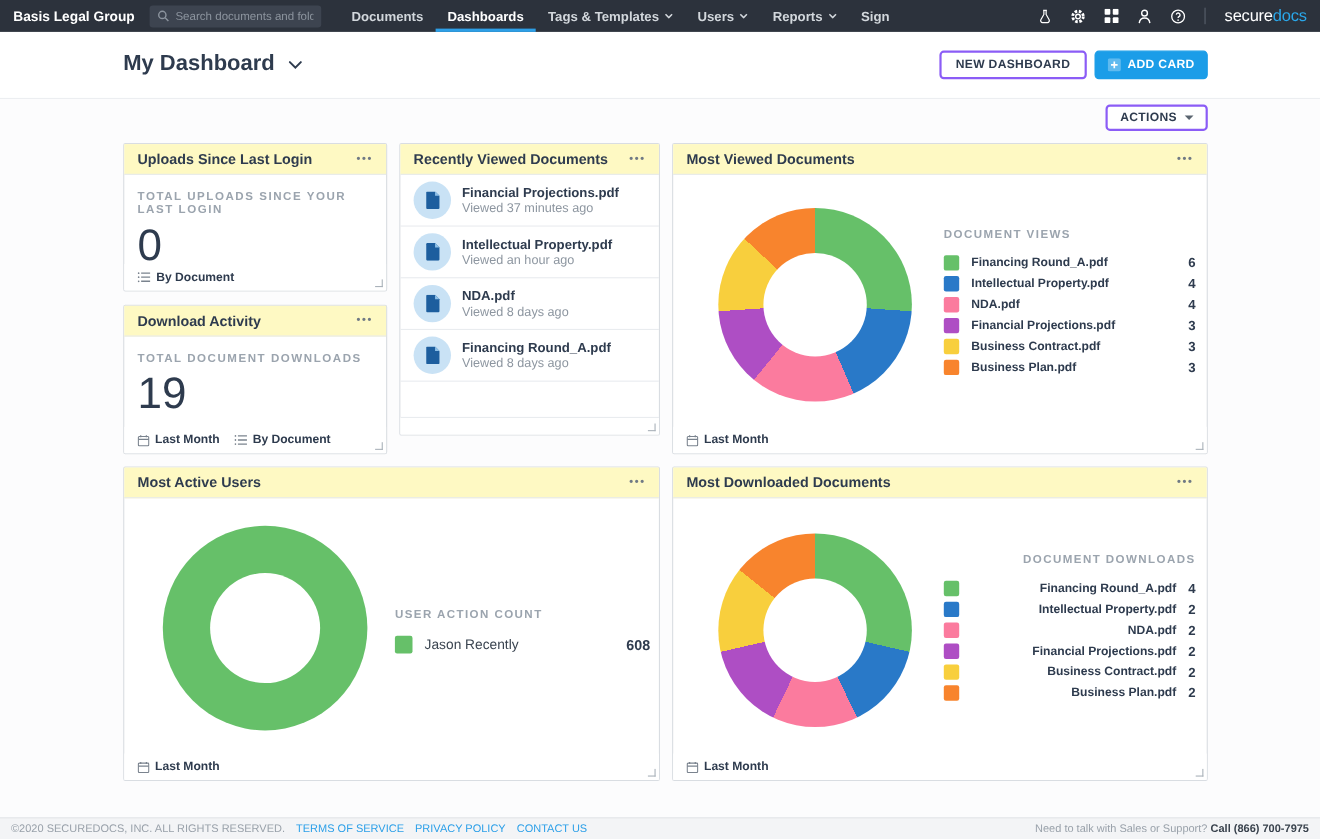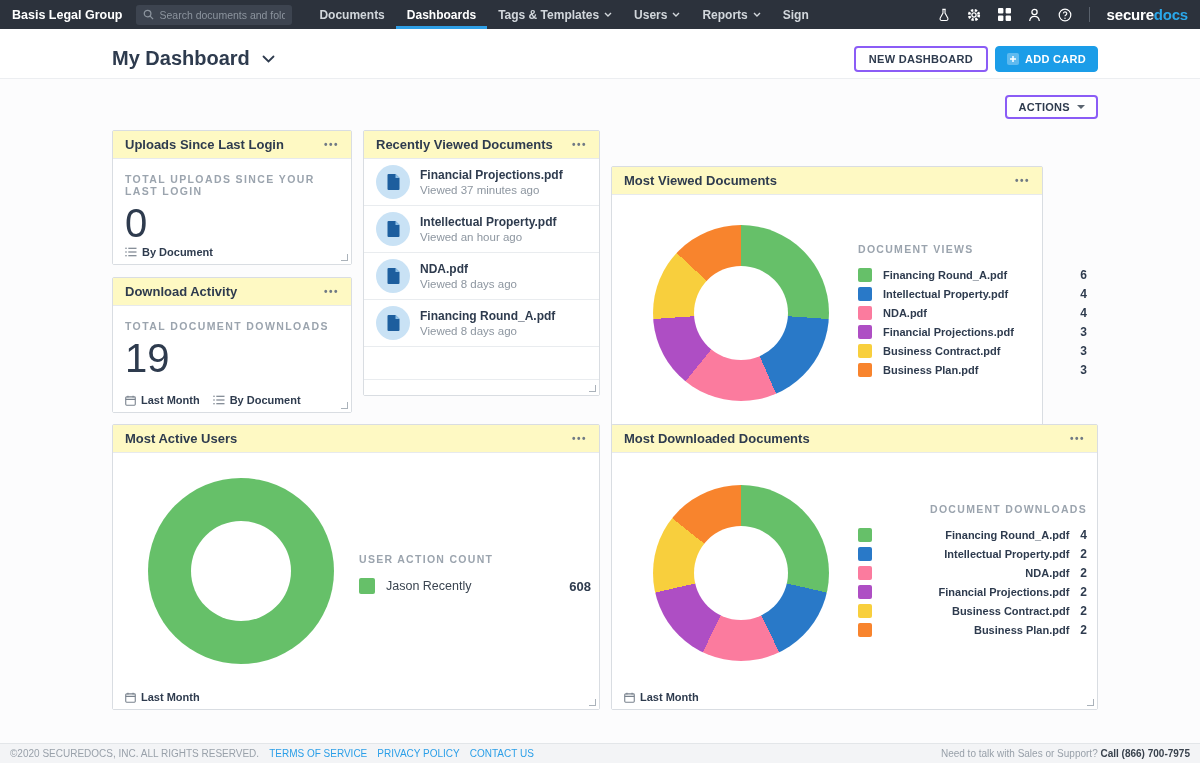--- a/index.html
+++ b/index.html
@@ -16,25 +16,25 @@
                   color:#cfd4da; font-size:10.5px; font-family:"Liberation Sans",sans-serif; }
   .search input::placeholder { color:#8c949e; }
   .nav-items { display:flex; height:29px; }
   .nav-item { height:29px; display:flex; align-items:center; gap:5px; padding:0 11px;
               color:#d2d7dc; font-size:12px; font-weight:bold; position:relative; cursor:pointer; white-space:nowrap; }
   .nav-item.active { color:#fff; }
   .nav-item.active::after { content:""; position:absolute; left:0; right:0; bottom:0; height:3px; background:#2e9fe6; }
   .nav-right { margin-left:auto; display:flex; align-items:center; gap:17px; }
   .icon-btn { display:flex; align-items:center; cursor:pointer; }
   .nav-divider { width:1px; height:15px; background:#59616c; }
-  .logo { font-size:15px; font-weight:bold; color:#fff; letter-spacing:-0.2px; cursor:pointer; }
+  .logo { font-size:15px; font-weight:normal; color:#fff; letter-spacing:-0.2px; cursor:pointer; }
   .logo .docs { color:#2aa7ea; }
 
   
-  .page-header { position:absolute; top:29px; left:0; right:0; height:50px; background:#fff;
+  .page-header { position:absolute; top:29px; left:0; right:0; height:61px; background:#fff;
                  border-bottom:1px solid #eceef1; }
   .page-title-wrap { position:absolute; left:112px; top:18px; display:flex; align-items:center; gap:12px; }
   .page-title { font-size:20px; font-weight:bold; color:#2e3b4e; }
   .header-buttons { position:absolute; right:102px; top:17px; display:flex; gap:7px; }
   .btn { height:26px; border-radius:4px; font-size:11px; font-weight:bold; letter-spacing:0.3px;
          font-family:"Liberation Sans",sans-serif; cursor:pointer; display:flex; align-items:center; }
   .btn-outline { padding:0 13px; background:#fff; border:2px solid #8b5cf6; color:#2e3b4e; }
   .btn-primary { padding:0 11px; background:#1b9de8; border:1px solid #1b9de8; color:#fff; gap:6px; }
   .actions-btn { position:absolute; right:102px; top:95px; height:24px; padding:0 11px; gap:7px; z-index:5; }
   .caret-down { width:0; height:0; border-left:4px solid transparent; border-right:4px solid transparent;
@@ -290,21 +290,21 @@
       </span>
       <span>
         <div class="doc-name">Financing Round_A.pdf</div>
         <div class="doc-meta">Viewed 8 days ago</div>
       </span>
     </div>
     <div class="list-footer"></div>
     <span class="resize-handle"></span>
   </section>
 
-  <section class="card" style="left:611px;top:130px;width:432px;height:283px;margin-top:36px;">
+  <section class="card" style="left:611px;top:130px;width:487px;height:283px;">
     <div class="card-header">
       <span class="card-title">Most Viewed Documents</span>
       <span class="card-menu">•••</span>
     </div>
     <div class="donut sm" style="left: 41px; top: 58px; background: conic-gradient(rgb(102, 192, 105) 0deg, rgb(102, 192, 105) 93.913deg, rgb(41, 121, 200) 93.913deg, rgb(41, 121, 200) 156.522deg, rgb(251, 123, 158) 156.522deg, rgb(251, 123, 158) 219.13deg, rgb(174, 78, 196) 219.13deg, rgb(174, 78, 196) 266.087deg, rgb(248, 207, 61) 266.087deg, rgb(248, 207, 61) 313.043deg, rgb(248, 132, 45) 313.043deg, rgb(248, 132, 45) 360deg);">
       <div class="donut-hole"></div>
     </div>
     <div class="legend" style="left:246px;top:76px;width:229px;">
       <div class="legend-title">DOCUMENT VIEWS</div>
       <div class="legend-row">

